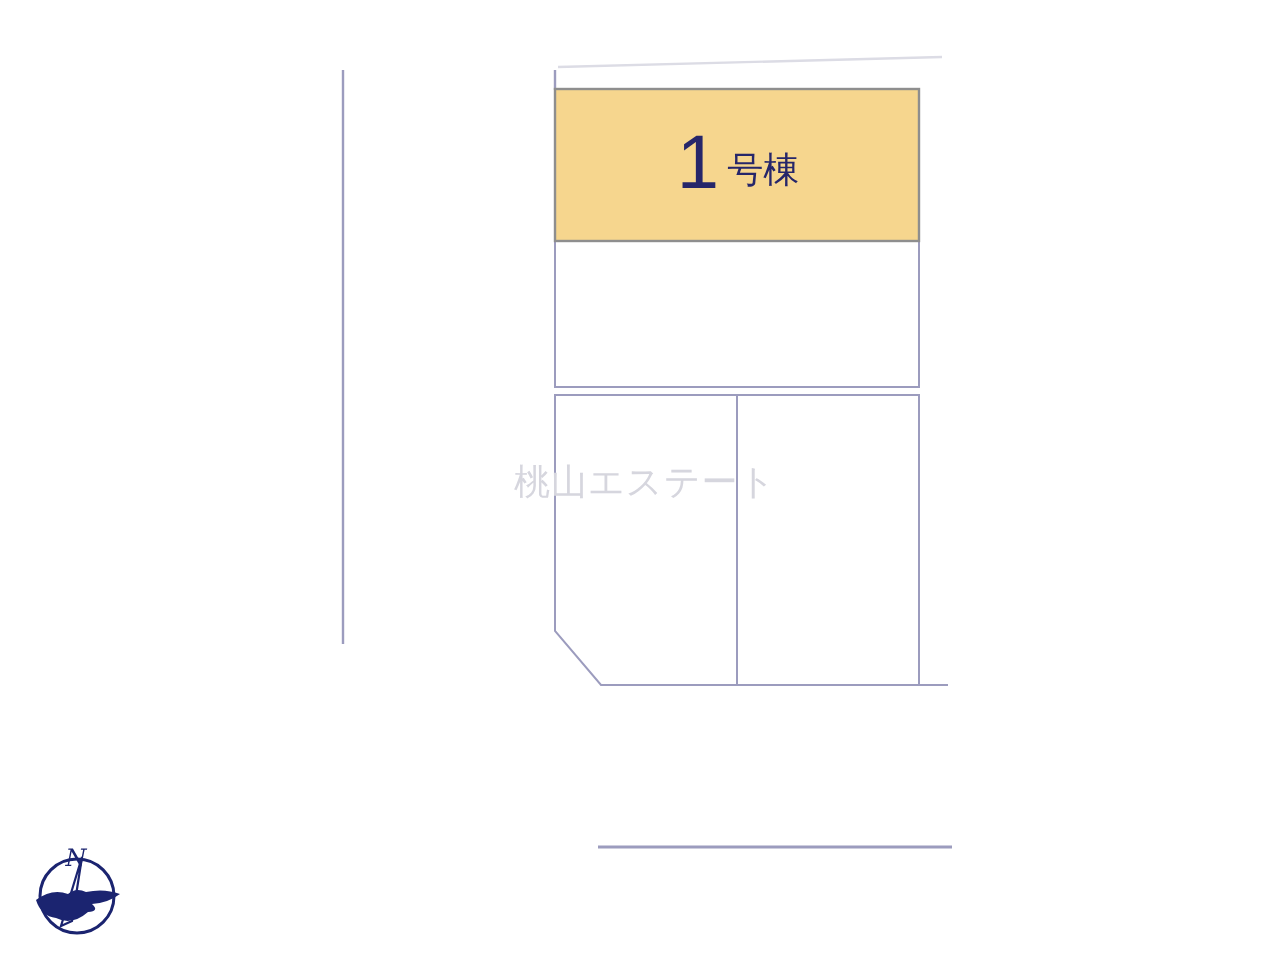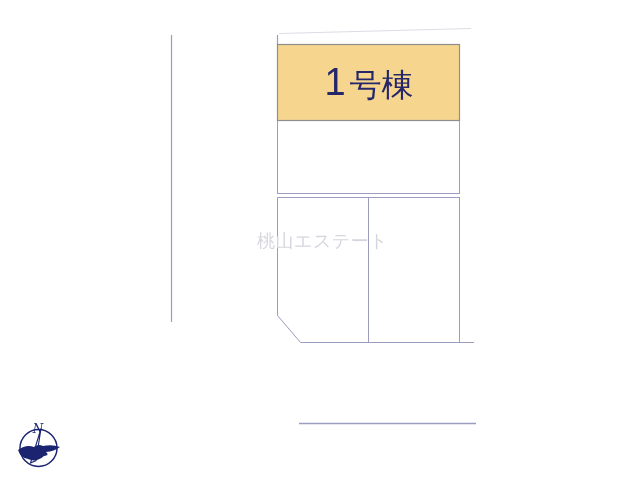--- a/index.html
+++ b/index.html
@@ -43,21 +43,21 @@
     justify-content: center;
     color: #26266a;
     white-space: nowrap;
   }
   .plot1-label .num {
     font-size: 38px;
     line-height: 1;
     letter-spacing: 1px;
   }
   .plot1-label .suffix {
-    font-size: 32px;
+    font-size: 18px;
     line-height: 1;
     margin-left: 3px;
     padding-top: 6px;
   }
   .compass-n {
     font-family: "DejaVu Serif", serif;
     font-style: italic;
     font-size: 12px;
   }
 </style>

